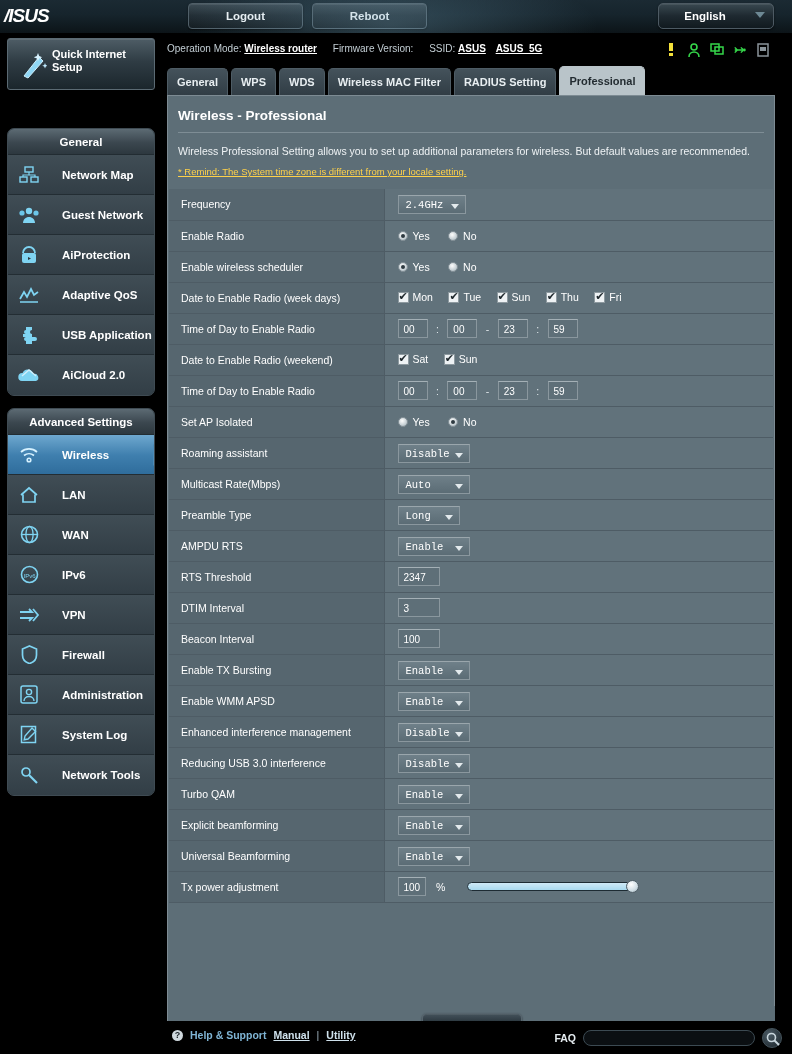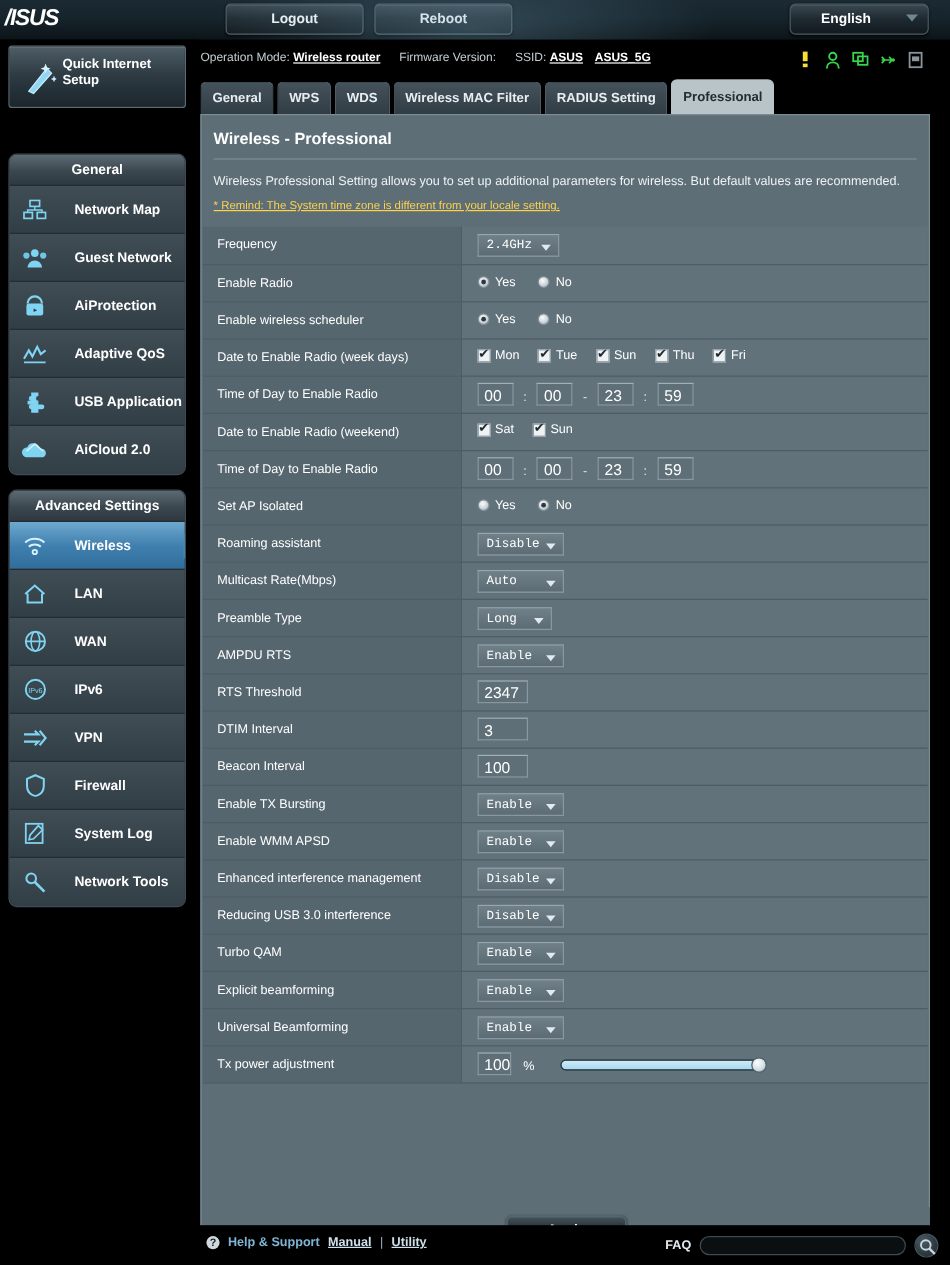--- a/index.html
+++ b/index.html
@@ -145,21 +145,21 @@
   }
   .sel::after {
     content:""; position:absolute; right:6px; top:8px; width:0;height:0;
     border-left:4px solid transparent;border-right:4px solid transparent;border-top:5px solid #e3eaed;
   }
   .sel.w1 { width:68px; } .sel.w2 { width:72px; } .sel.w3 { width:62px; }
 
   .txt {
     display:inline-block; height:19px; width:48px;
     background:#5e6f78; border:1px solid #8a979e; border-top:1px solid #a4b0b6;
-    color:#ffffff; font-size:13px; line-height:19px; padding:0 5px;
+    color:#ffffff; font-size:10px; line-height:19px; padding:0 5px;
     font-family:"Liberation Sans", sans-serif; cursor:text;
   }
   .txt.sm { width:30px; text-align:left; }
   .txt.md { width:42px; }
 
   .radio-wrap { display:inline-flex; align-items:center; gap:5px; margin-right:14px; }
   .radio {
     width:10px; height:10px; border-radius:50%;
     background: radial-gradient(circle at 40% 35%, #fdfdfd, #c3cdd2 65%, #8e9aa1 100%);
     border:1px solid #7f8c93; display:inline-block; position:relative; cursor:pointer;
@@ -403,20 +403,30 @@
       <span class="ico">
         <svg width="17" height="19" viewBox="0 0 17 19">
             <path d="M8.5 1l7 3v6c0 5-3.5 7.5-7 8.5C5 17.5 1.5 15 1.5 10V4z" fill="none" stroke="#7fd4f2" stroke-width="1.7"></path>
           </svg>
       </span>
       <span class="lab">Firewall</span>
     </div>
     <div class="nav-item">
       <span class="ico">
         <svg width="18" height="19" viewBox="0 0 18 19">
+            <rect x="1" y="1" width="16" height="17" rx="2" fill="none" stroke="#7fd4f2" stroke-width="1.5"></rect>
+            <circle cx="9" cy="7" r="2.6" fill="none" stroke="#7fd4f2" stroke-width="1.4"></circle>
+            <path d="M4 16c0-2.6 2.2-4.5 5-4.5s5 1.9 5 4.5" fill="none" stroke="#7fd4f2" stroke-width="1.4"></path>
+          </svg>
+      </span>
+      <span class="lab">Administration</span>
+    </div>
+    <div class="nav-item">
+      <span class="ico">
+        <svg width="18" height="19" viewBox="0 0 18 19">
             <rect x="1.5" y="1.5" width="14" height="16" fill="none" stroke="#7fd4f2" stroke-width="1.5"></rect>
             <path d="M12 3l3.5 3.5L8 14l-3.8.8L5 11z" fill="none" stroke="#7fd4f2" stroke-width="1.4"></path>
           </svg>
       </span>
       <span class="lab">System Log</span>
     </div>
     <div class="nav-item">
       <span class="ico">
         <svg width="19" height="19" viewBox="0 0 19 19">
             <circle cx="6" cy="6" r="4" fill="none" stroke="#7fd4f2" stroke-width="1.7"></circle>

